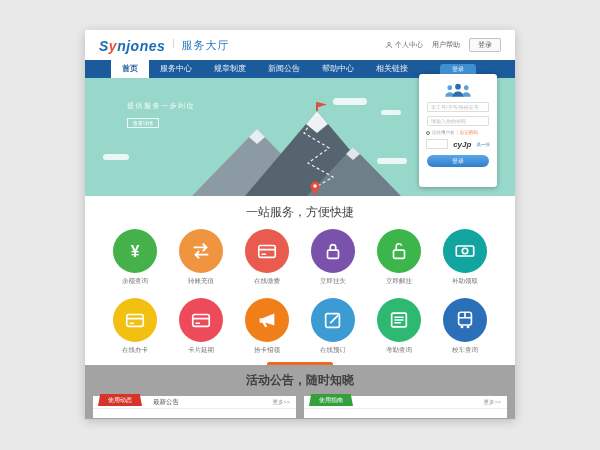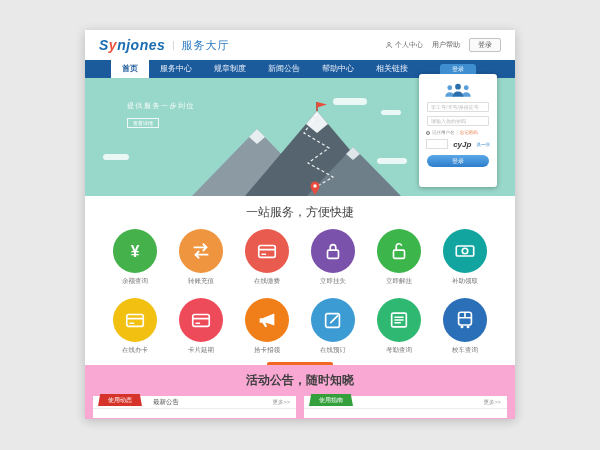--- a/index.html
+++ b/index.html
@@ -2,21 +2,21 @@
 <html><head>
 <meta charset="utf-8">
 <style>
   html,body{margin:0;padding:0;width:600px;height:450px;background:#e9e9e9;overflow:hidden;
     font-family:"Liberation Sans","DejaVu Sans",sans-serif;}
   *{box-sizing:border-box;}
   .page{position:absolute;left:85px;top:30px;width:430px;height:389px;background:#fff;
     box-shadow:0 2px 10px rgba(0,0,0,.2);}
 
   
-  .header{position:absolute;top:0;left:0;right:0;height:30px;display:flex;align-items:center;
+  .header{position:absolute;top:8px;left:0;right:0;height:30px;display:flex;align-items:flex-start;
     padding:0 14px;background:#fff;}
   .logo{font-size:14px;font-weight:bold;color:#1a6db3;letter-spacing:.5px;font-style:italic;}
   .logo-accent{color:#e8503a;}
   .logo-divider{color:#ccc;font-size:9px;margin:0 7px;}
   .logo-sub{color:#2a7abf;font-size:11px;letter-spacing:1px;}
   .header-right{margin-left:auto;display:flex;align-items:center;gap:9px;font-size:7px;color:#666;}
   .hdr-link{display:flex;align-items:center;gap:2px;cursor:pointer;}
   .login-btn{border:1px solid #c2c2c2;border-radius:2px;padding:1px 8px;font-size:7px;color:#555;
     background:#fafafa;cursor:pointer;}
 
@@ -65,21 +65,21 @@
   .svc-row{display:flex;justify-content:space-between;padding:0 24px;margin-top:8px;}
   .svc-row.second{margin-top:12px;}
   .svc-item{width:52px;text-align:center;cursor:pointer;}
   .svc-circle{width:44px;height:44px;border-radius:50%;margin:0 auto;display:flex;align-items:center;
     justify-content:center;}
   .svc-label{margin-top:4px;font-size:6.5px;color:#777;}
   .more-btn{display:block;margin:7px auto 0;border:none;border-radius:2px;color:#fff;font-size:7px;
     padding:3px 12px;letter-spacing:1px;cursor:pointer;}
 
   
-  .announce{position:absolute;top:335px;left:0;right:0;bottom:0;background:#f9a8d4;}
+  .announce{position:absolute;top:335px;left:0;right:0;bottom:0;background:#a3a3a3;}
   .ann-title{text-align:center;font-size:12px;font-weight:bold;color:#3f3f3f;padding-top:7px;}
   .panels{display:flex;gap:8px;padding:0 8px;margin-top:7px;}
   .panel2{flex:1;}
   .panel2-header{background:#fff;height:13px;display:flex;align-items:center;border-bottom:1px solid #ececec;}
   .ribbon{color:#fff;font-size:6px;line-height:12px;padding:0 10px;margin-left:5px;position:relative;top:-2px;
     clip-path:polygon(5% 0,95% 0,100% 100%,0 100%);cursor:pointer;white-space:nowrap;}
   .tab2{font-size:6.5px;color:#555;margin-left:11px;cursor:pointer;}
   .more-link{margin-left:auto;margin-right:6px;font-size:5.5px;color:#999;cursor:pointer;}
   .panel2-body{background:#fff;height:9px;}
 </style>

